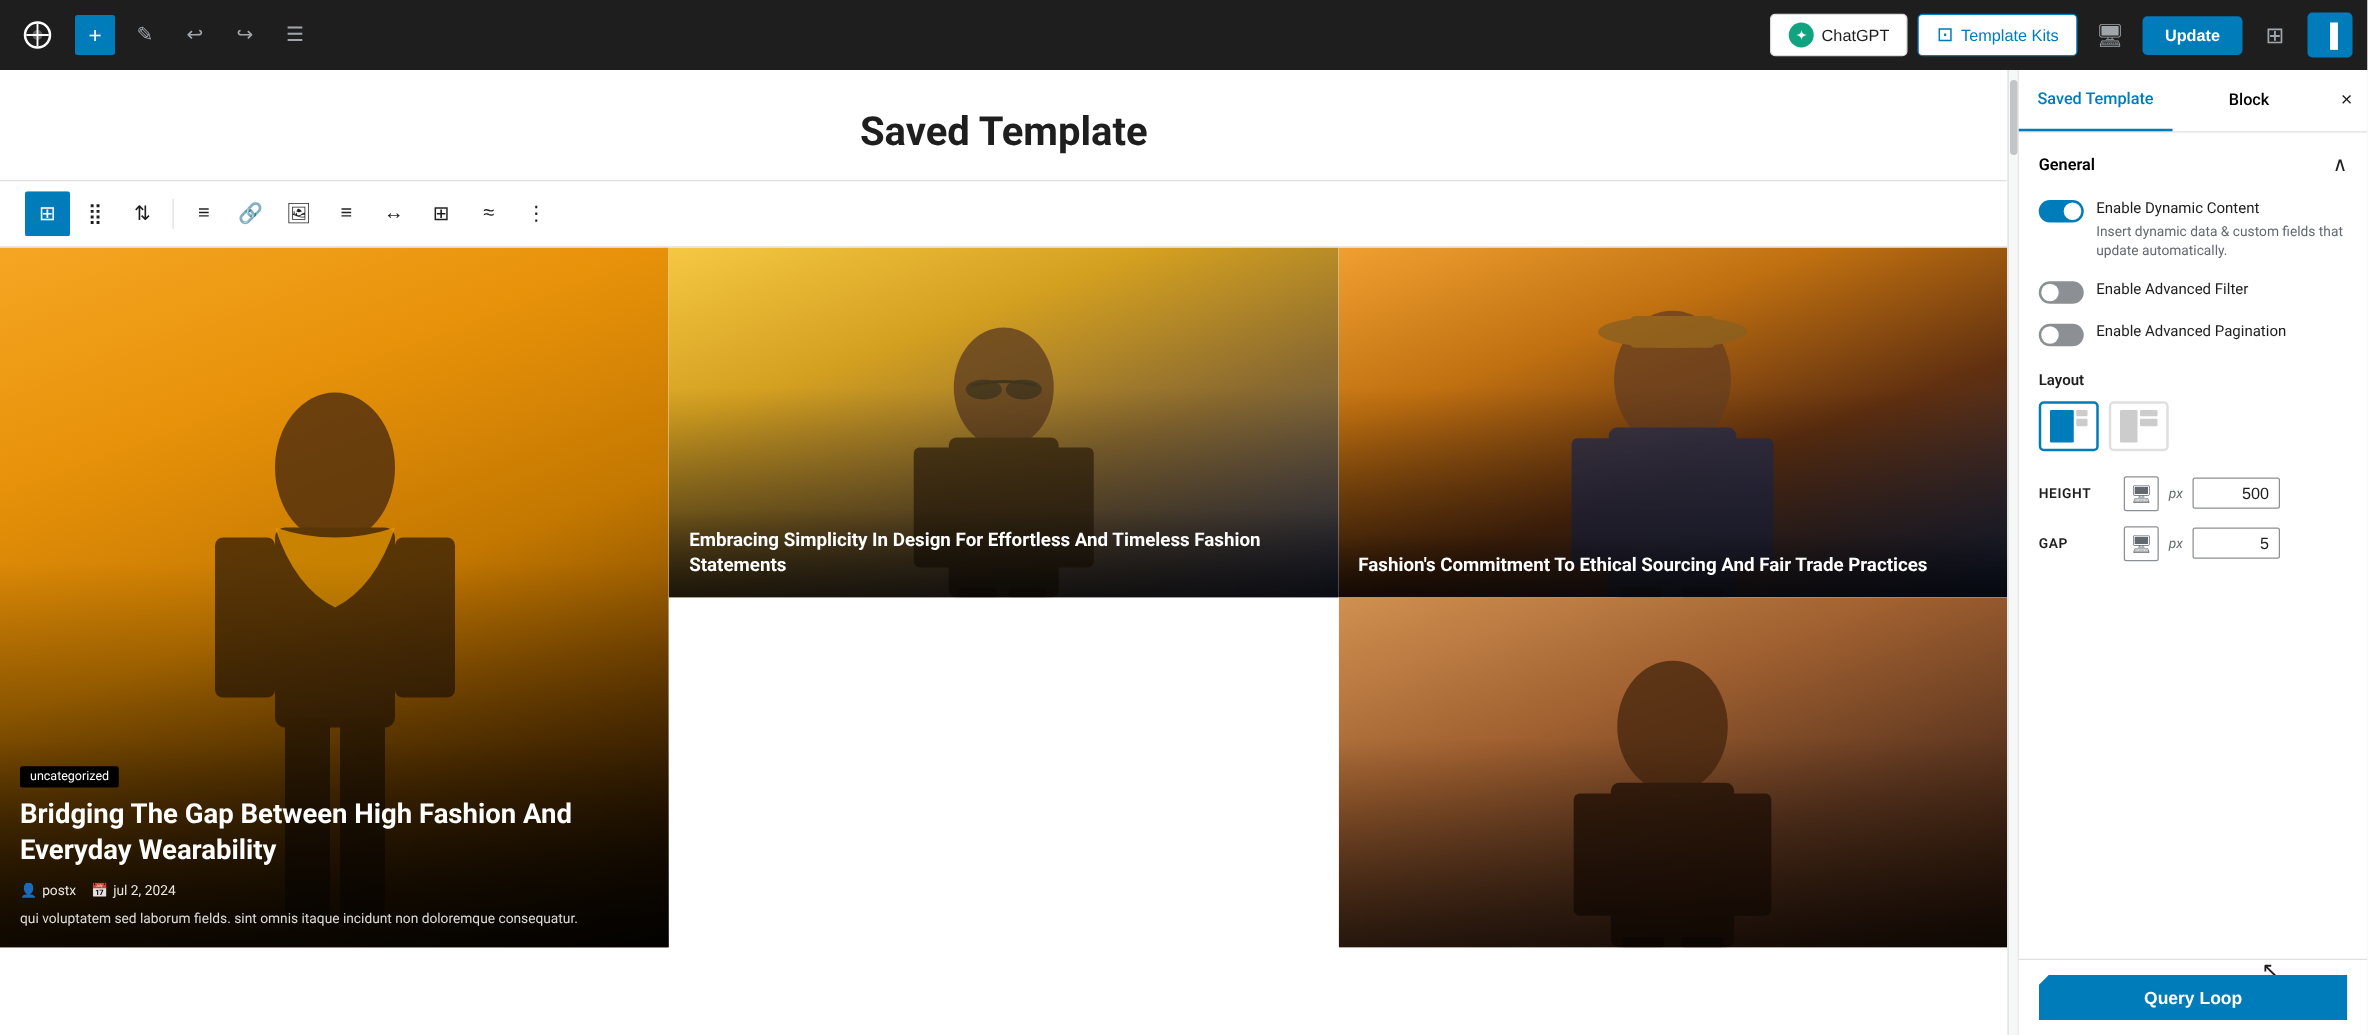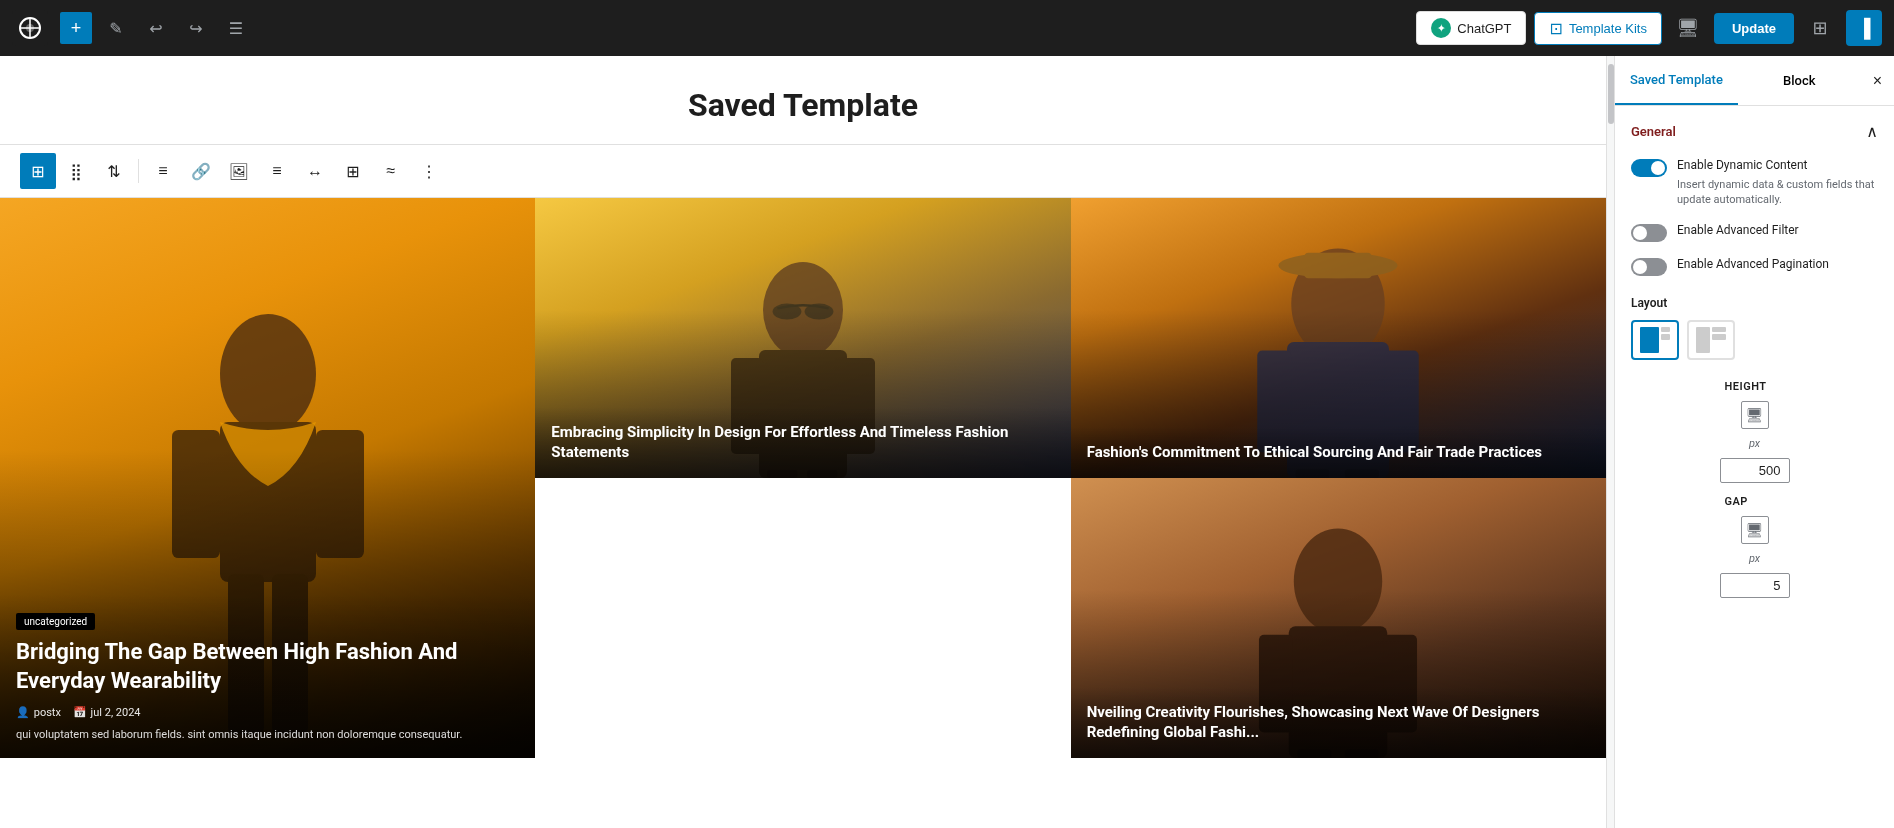--- a/index.html
+++ b/index.html
@@ -275,21 +275,21 @@
     .panel-section-header {
       display: flex;
       align-items: center;
       justify-content: space-between;
       margin-bottom: 16px;
     }
 
     .panel-section-title {
       font-size: 13px;
       font-weight: 600;
-      color: #7f1d1d;
+      color: #000000;
     }
 
     .toggle-row {
       display: flex;
       align-items: flex-start;
       gap: 10px;
       margin-bottom: 14px;
     }
 
     .toggle-switch {
@@ -376,21 +376,20 @@
       border-radius: 1px;
     }
     .layout-cell.tall { grid-row: 1 / 3; }
 
     
     .input-row {
       display: flex;
       align-items: center;
       gap: 8px;
       margin-bottom: 12px;
-      flex-direction: column;
     }
     .input-label {
       font-size: 11px;
       font-weight: 600;
       color: #1e1e1e;
       width: 60px;
       text-transform: uppercase;
       letter-spacing: 0.5px;
     }
     .input-unit {
@@ -633,23 +632,20 @@
         <div style="width:100%;height:100%;background:linear-gradient(160deg,#d09050 0%,#a06030 35%,#603820 65%,#281408 100%);">
           <svg viewBox="0 0 300 280" style="position:absolute;bottom:0;left:50%;transform:translateX(-50%);width:65%;height:85%;opacity:0.8;">
             <ellipse cx="150" cy="72" rx="52" ry="62" fill="#4a2810"></ellipse>
             <rect x="92" y="125" width="116" height="155" rx="8" fill="#281408"></rect>
             <rect x="57" y="135" width="40" height="115" rx="6" fill="#281408"></rect>
             <rect x="203" y="135" width="40" height="115" rx="6" fill="#281408"></rect>
             <rect x="102" y="270" width="40" height="10" rx="3" fill="#180c05"></rect>
             <rect x="158" y="270" width="40" height="10" rx="3" fill="#180c05"></rect>
           </svg>
           <div style="position:absolute;bottom:0;left:0;right:0;height:60%;background:linear-gradient(transparent,rgba(0,0,0,0.65));"></div>
-        </div>
-        <div class="post-content-overlay">
-          <div class="post-title-small">Nveiling Creativity Flourishes, Showcasing Next Wave Of Designers Redefining Global Fashi...</div>
         </div>
       </div>
     </div>
 
   </div>
 
   <div class="editor-scrollbar">
     <div class="scrollbar-thumb"></div>
   </div>
 
@@ -734,14 +730,17 @@
           <span class="input-unit">px</span>
           <input type="text" class="input-field" style="max-width: 70px;" value="5">
         </div>
       </div>
     </div>
 
     <div style="position:relative;height:0;">
       <span style="position:absolute;right:70px;bottom:-20px;font-size:18px;color:#1e1e1e;pointer-events:none;">↖</span>
     </div>
 
+    <div class="query-loop-btn-area">
+      <button class="query-loop-btn">Query Loop</button>
+    </div>
   </div>
 </div>
 
 </body></html>

